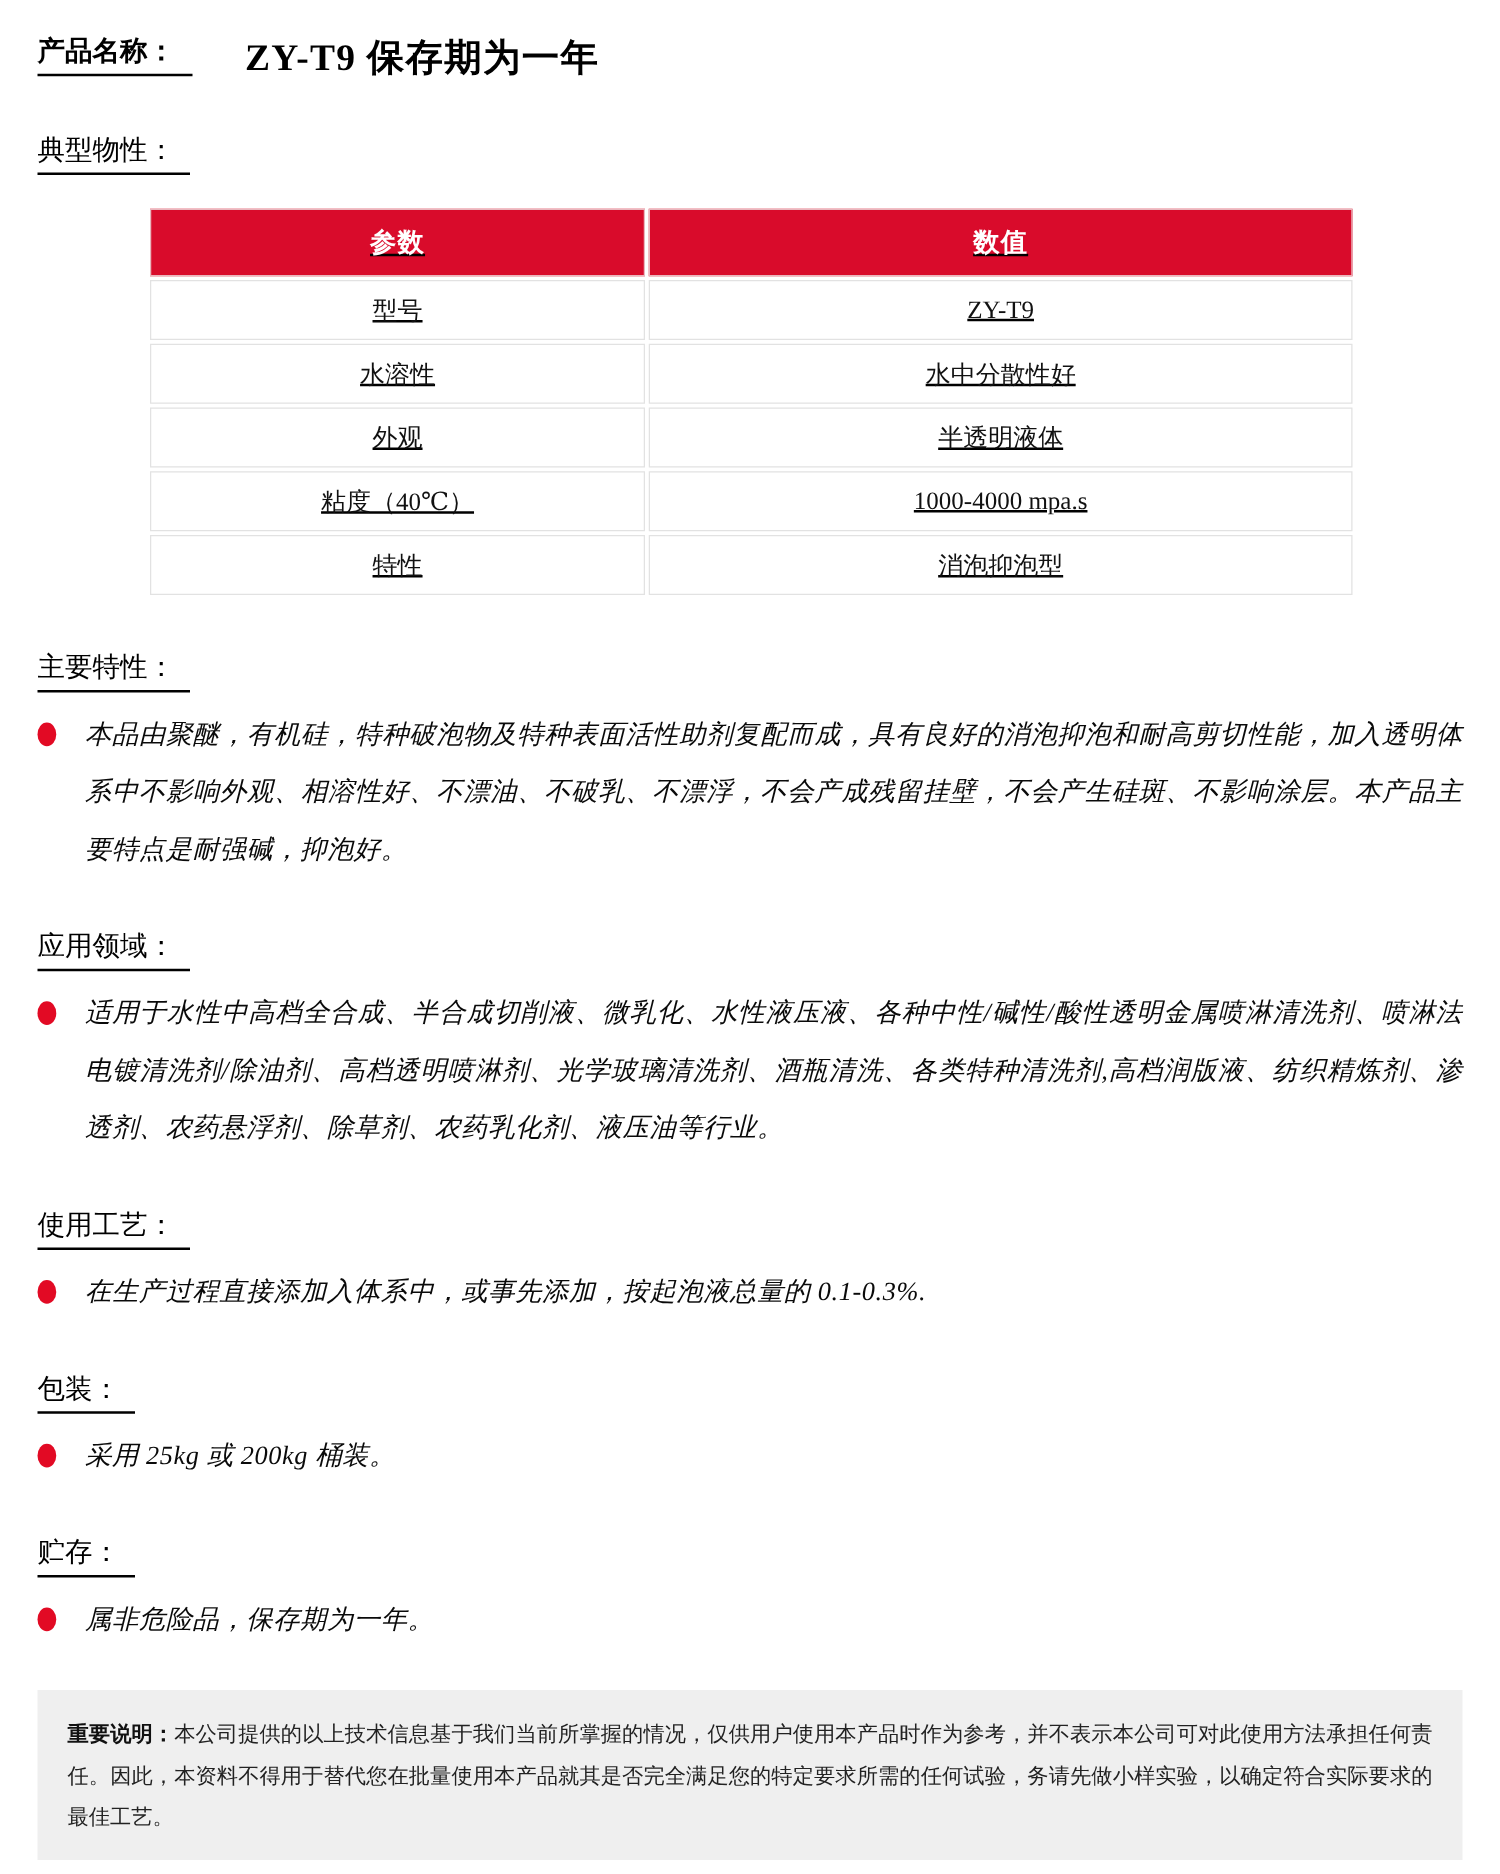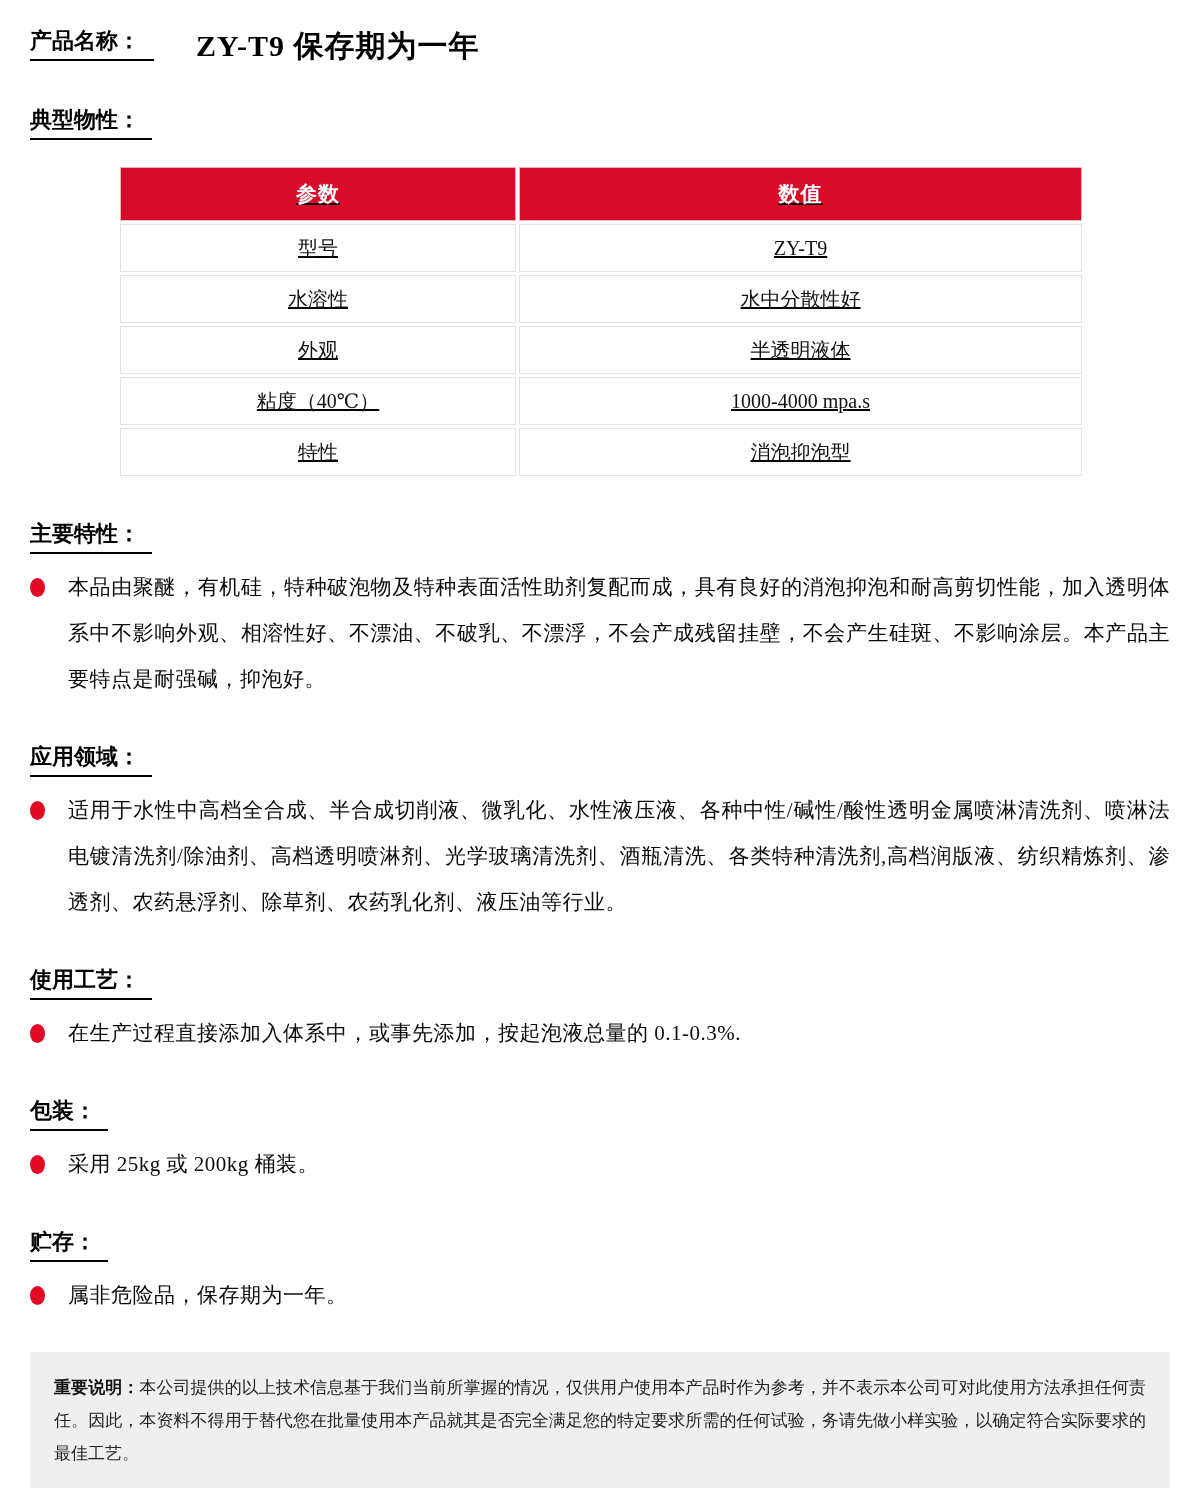--- a/index.html
+++ b/index.html
@@ -31,21 +31,21 @@
     letter-spacing: 1px;
   }
 
   
   .section {
     margin-top: 40px;
   }
   .section-heading {
     display: inline-block;
     font-size: 22px;
-    font-weight: bold;
+    font-weight: normal;
     border-bottom: 2px solid #000;
     padding: 0 12px 3px 0;
   }
   .section-heading-first {
     margin-top: 36px;
   }
 
   
   .props-table-wrap {
     margin: 24px 0 0 87px;
@@ -77,20 +77,21 @@
     text-align: center;
     vertical-align: middle;
     font-size: 20px;
     color: #111;
   }
 
   
   .bullet-item {
     display: flex;
     margin-top: 10px;
+    font-style: italic;
   }
   .bullet-dot {
     flex: 0 0 15px;
     width: 15px;
     height: 19px;
     border-radius: 50%;
     background: #e20a24;
     margin: 14px 0 0 0;
   }
   .bullet-text {

